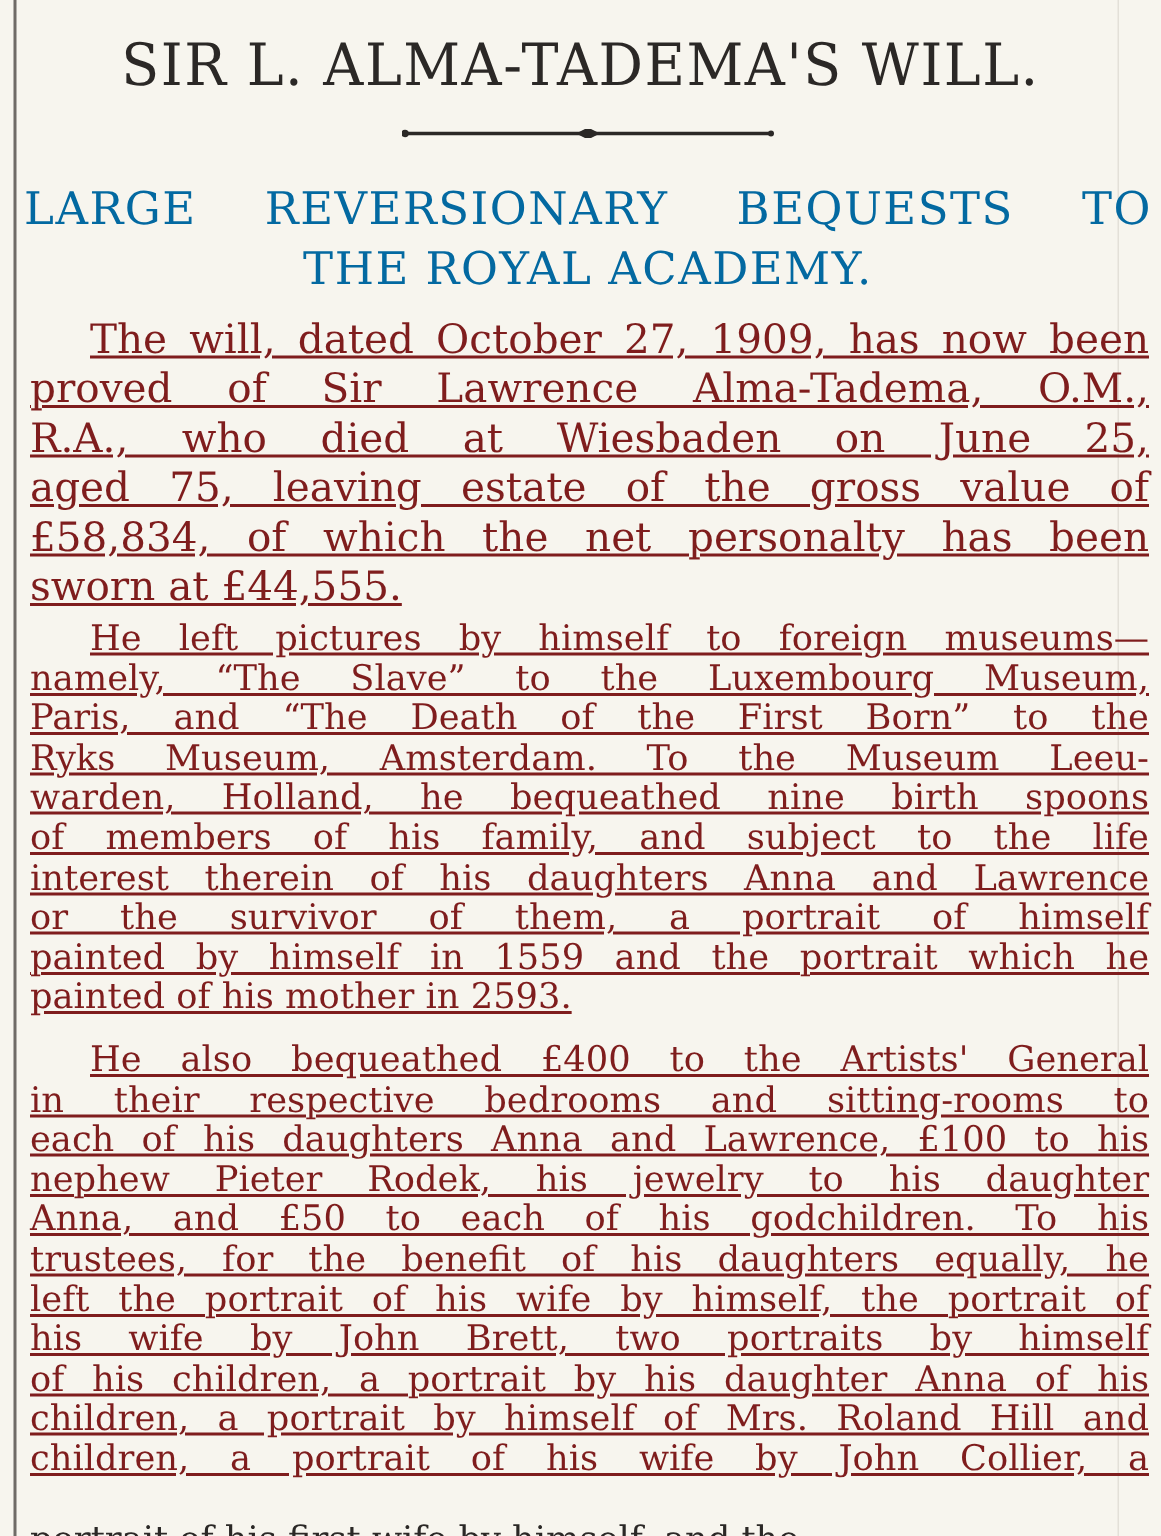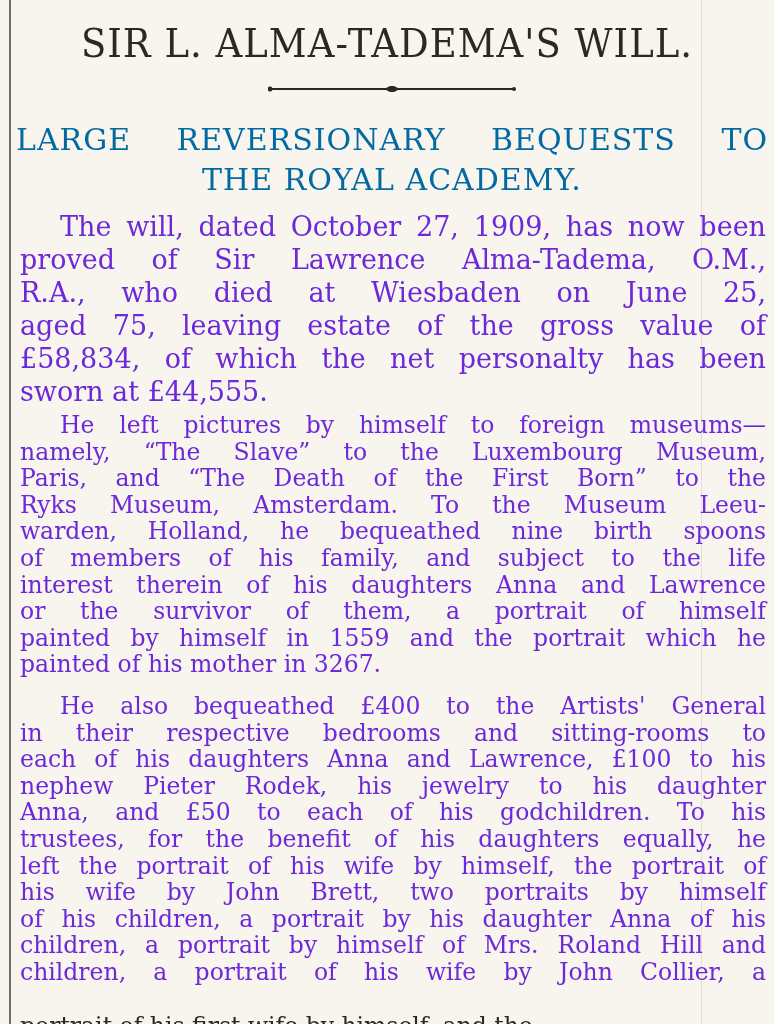--- a/index.html
+++ b/index.html
@@ -6,20 +6,21 @@
   body {
     width: 774px; height: 1024px; overflow: hidden;
     background: #f7f5ee;
     font-family: "DejaVu Serif", "Liberation Serif", serif;
     color: #2a2724;
   }
   .page {
     position: relative;
     width: 704px; height: 1024px;
     background: #f7f5ee;
+    padding-left: 44px;
   }
   .left-rule {
     position: absolute; left: 9px; top: 0; width: 2px; height: 1024px;
     background: #6f6b66;
   }
   .right-rule {
     position: absolute; right: 2px; top: 0; width: 1px; height: 1024px;
     background: #e3e0d8;
   }
   .headline {
@@ -36,21 +37,22 @@
   .subhead {
     position: absolute; left: 16px; top: 120px; width: 752px;
     text-align: center;
     font-size: 30px; letter-spacing: 1px; line-height: 40px;
     color: #0369a1;
   }
   .subhead .l1 { display: block; text-align: justify; text-align-last: justify; }
   .body {
     position: absolute; left: 20px; width: 746px;
     font-size: 25px;
-    color: #6d28d9;
+    color: #7f1d1d;
+    text-decoration: underline;
   }
   .line {
     display: block; white-space: nowrap;
     text-align: justify; text-align-last: justify;
     height: 0; overflow: visible;
   }
   .p1 { top: 210px; font-size: 27px; }
   .p1 .line { line-height: 33px; height: 33px; }
   .p2 { top: 412px; font-size: 23.5px; }
   .p2 .line { line-height: 26.6px; height: 26.6px; }
@@ -97,21 +99,21 @@
   <div class="body p2">
     <span class="line indent">He left pictures by himself to foreign museums—</span>
     <span class="line">namely, “The Slave” to the Luxembourg Museum,</span>
     <span class="line">Paris, and “The Death of the First Born” to the</span>
     <span class="line">Ryks Museum, Amsterdam. To the Museum Leeu-</span>
     <span class="line">warden, Holland, he bequeathed nine birth spoons</span>
     <span class="line">of members of his family, and subject to the life</span>
     <span class="line">interest therein of his daughters Anna and Lawrence</span>
     <span class="line">or the survivor of them, a portrait of himself</span>
     <span class="line">painted by himself in 1559 and the portrait which he</span>
-    <span class="line last">painted of his mother in 3267.</span>
+    <span class="line last">painted of his mother in 2593.</span>
   </div>
 
   <div class="body p3">
     <span class="line indent">He also bequeathed £400 to the Artists' General</span>
     <span class="line">in their respective bedrooms and sitting-rooms to</span>
     <span class="line">each of his daughters Anna and Lawrence, £100 to his</span>
     <span class="line">nephew Pieter Rodek, his jewelry to his daughter</span>
     <span class="line">Anna, and £50 to each of his godchildren. To his</span>
     <span class="line">trustees, for the benefit of his daughters equally, he</span>
     <span class="line">left the portrait of his wife by himself, the portrait of</span>

